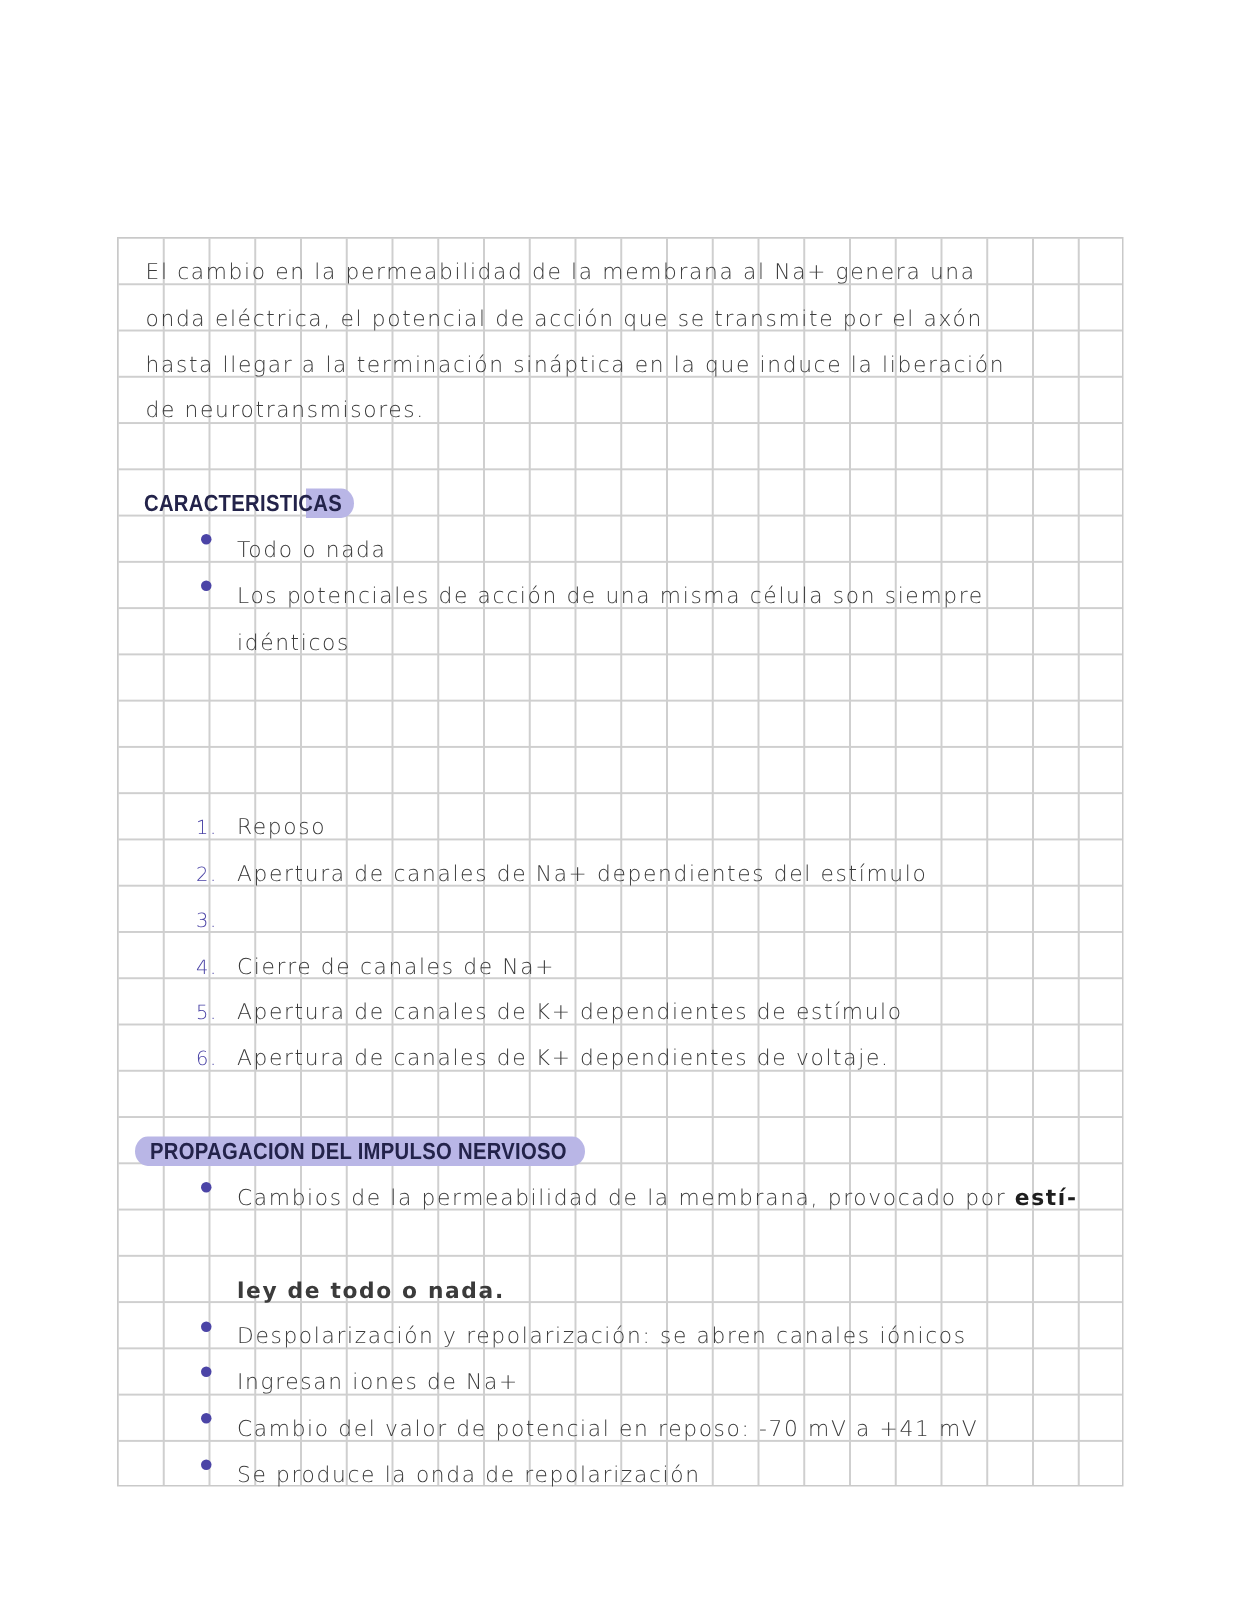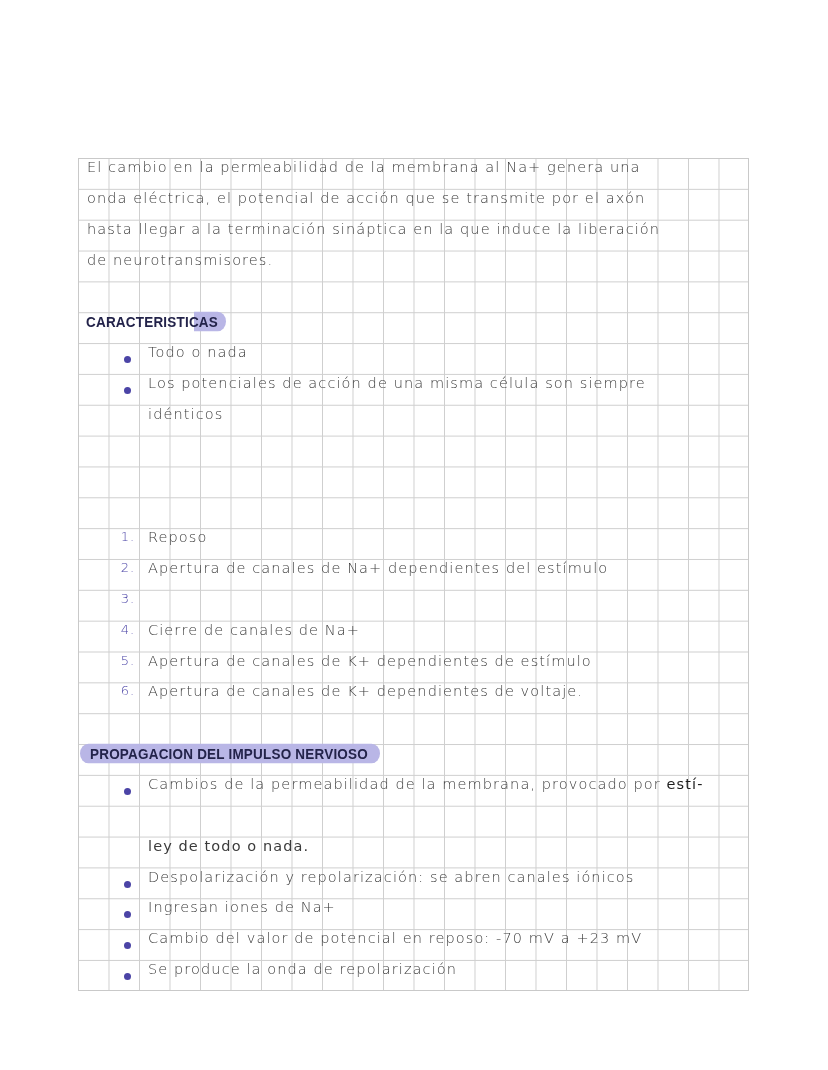--- a/index.html
+++ b/index.html
@@ -22,25 +22,25 @@
       box-sizing: border-box;
       background-color: #ffffff;
       background-image:
         linear-gradient(to right, #cfcfcf 1px, transparent 1px),
         linear-gradient(to bottom, #cfcfcf 1px, transparent 1px);
       background-size: 30.5px 30.85px;
       background-position: -1px -1px;
     }
     .row {
       position: absolute;
-      left: 1px;
+      left: 11px;
       height: 30.85px;
       width: 100%;
       display: flex;
-      align-items: flex-start;
+      align-items: flex-end;
       font-size: 14.5px;
       letter-spacing: 1.1px;
       white-space: nowrap;
       font-weight: 300;
     }
     .row .txt { color: #3b3b3b; }
     .indent-0 { padding-left: 7px; }
     .marker {
       position: absolute;
       left: 34px;
@@ -76,21 +76,21 @@
     .heading.full {
       background: #b9b6e6;
       border-radius: 12px;
       left: 0;
       padding: 1px 12px 1px 10px;
     }
     .heading.partial {
       background: linear-gradient(to right, transparent 0%, transparent 78%, #b9b6e6 78%);
       border-radius: 0 10px 10px 0;
     }
-    .bold { font-weight: normal; color: #1e1e1e; }
+    .bold { font-weight: bold; color: #1e1e1e; }
   </style>
 </head>
 <body>
 
 <div class="sheet">
 
   <div class="row indent-0" style="top:0px">
       <span class="txt">El cambio en la permeabilidad de la membrana al Na+ genera una</span>
     </div>
   <div class="row indent-0" style="top:30.85px">
@@ -162,20 +162,20 @@
   <div class="row" style="top:709.55px">
     <span class="bullet"></span>
     <span class="content txt">Despolarización y repolarización: se abren canales iónicos</span>
   </div>
   <div class="row" style="top:740.4px">
     <span class="bullet"></span>
     <span class="content txt">Ingresan iones de Na+</span>
   </div>
   <div class="row" style="top:771.25px">
     <span class="bullet"></span>
-    <span class="content txt">Cambio del valor de potencial en reposo: -70 mV a +23 mV</span>
+    <span class="content txt">Cambio del valor de potencial en reposo: -70 mV a +41 mV</span>
   </div>
   <div class="row" style="top:802.1px">
     <span class="bullet"></span>
     <span class="content txt">Se produce la onda de repolarización</span>
   </div>
 
 </div>
 
 </body></html>

